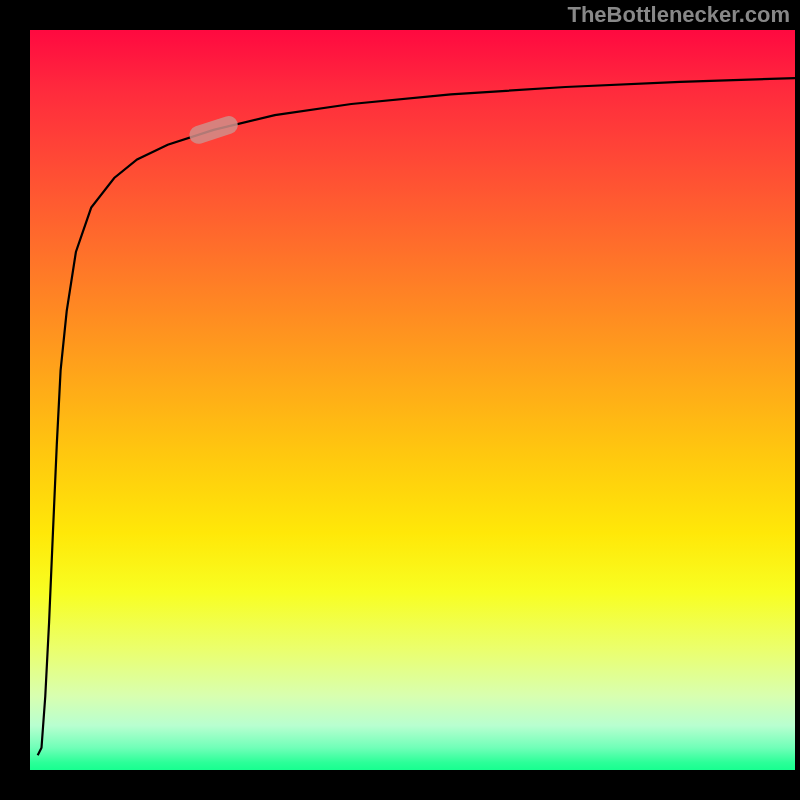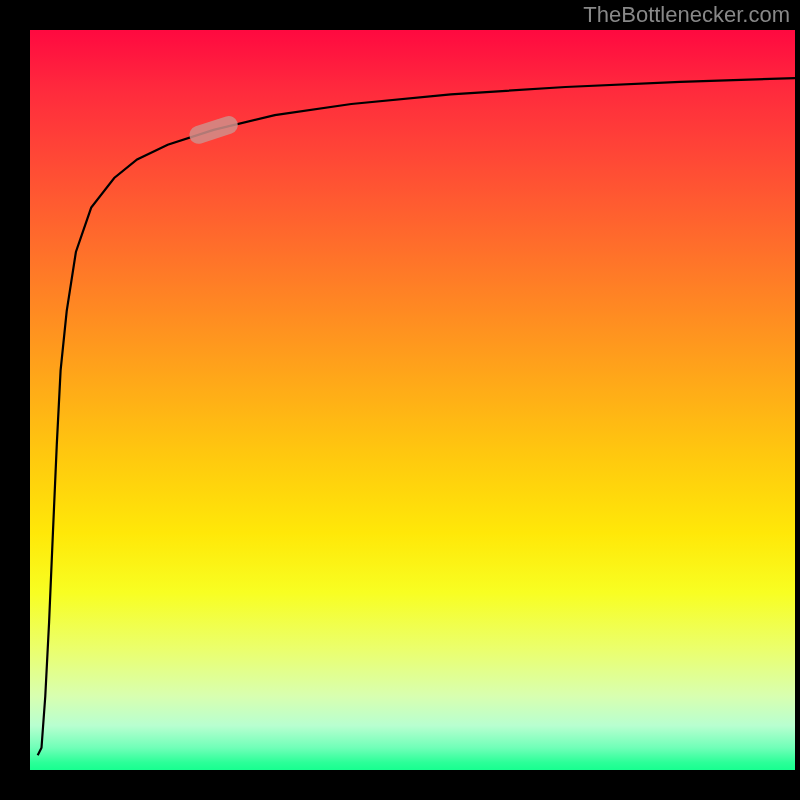--- a/index.html
+++ b/index.html
@@ -10,21 +10,21 @@
     position: relative;
     font-family: Arial, Helvetica, sans-serif;
     overflow: hidden;
   }
   .watermark {
     position: absolute;
     top: 2px;
     right: 10px;
     color: #888;
     font-size: 22px;
-    font-weight: 400;
+    font-weight: 700;
     z-index: 10;
   }
   .plot-area {
     position: absolute;
     left: 30px;
     top: 30px;
     width: 765px;
     height: 740px;
     background: linear-gradient(to bottom,
       #ff0940 0%,

